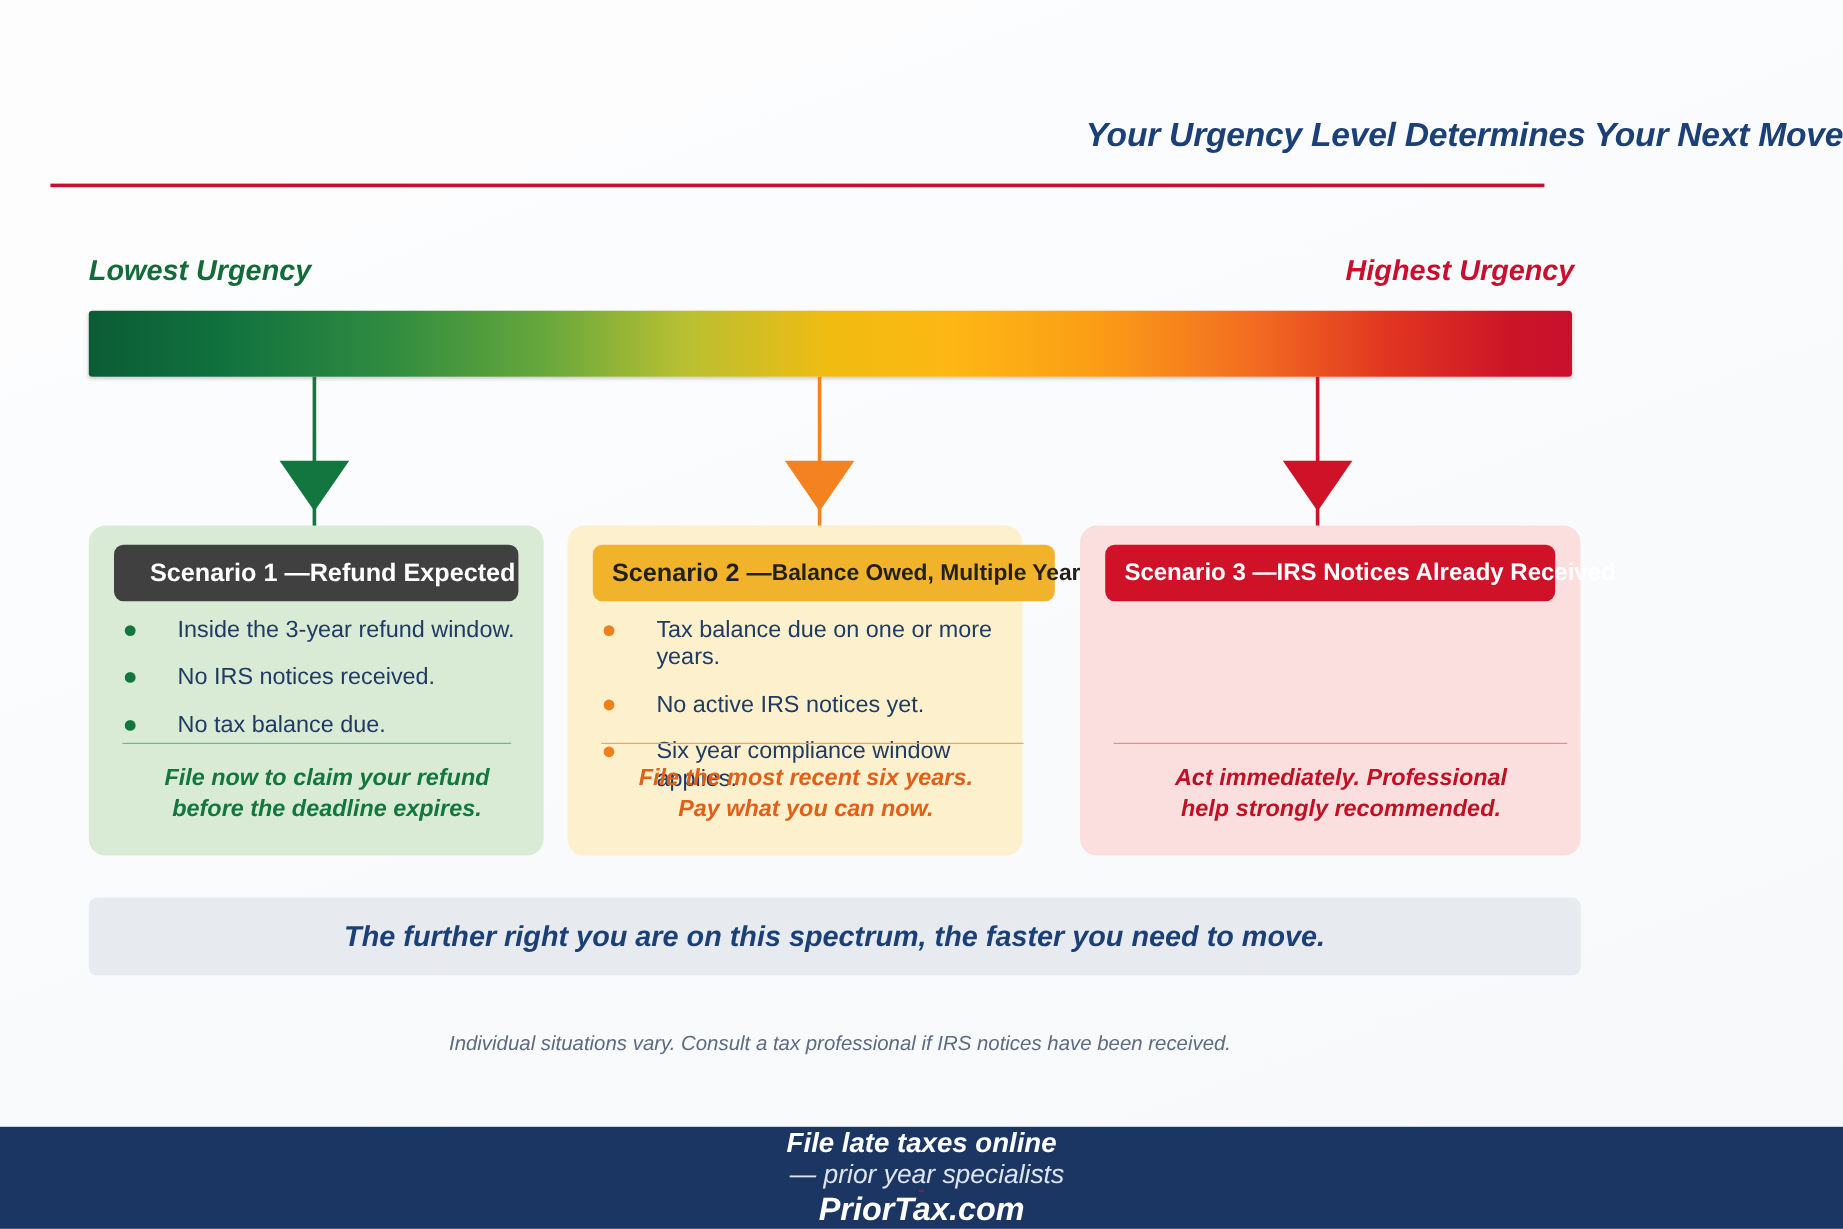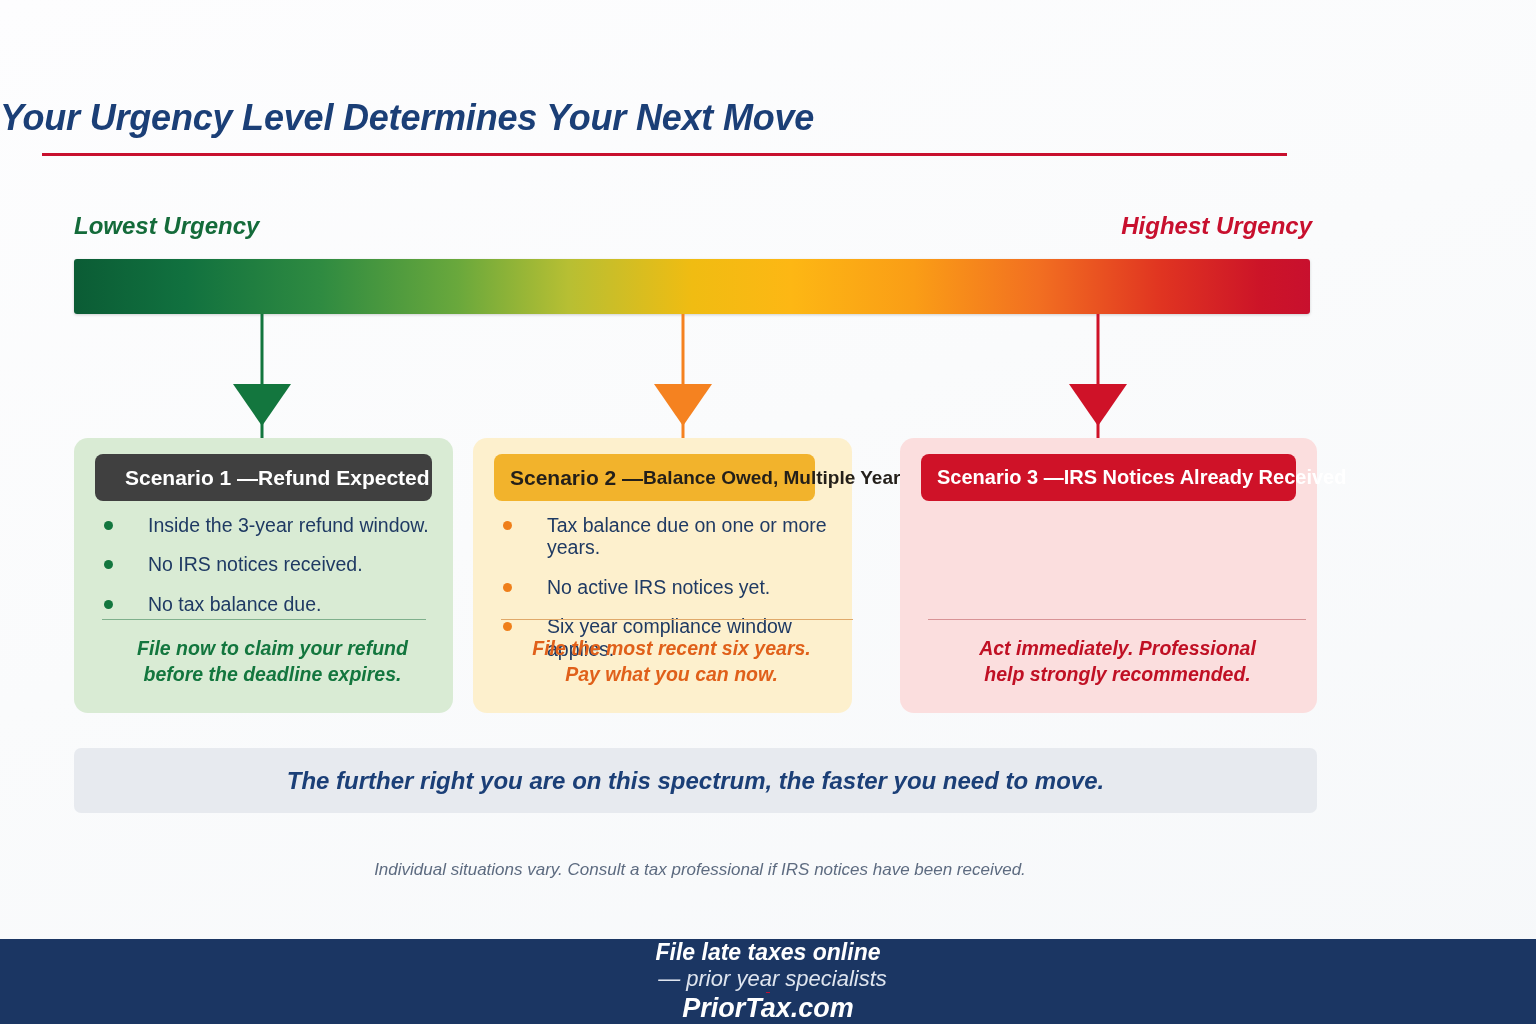--- a/index.html
+++ b/index.html
@@ -17,22 +17,22 @@
 
   
   .title {
     position:absolute; left:0; top:32px; width:1536px;
     text-align:center;
     font-size:41px; font-weight:bold; letter-spacing:-0.4px;
     color:#15356b;
   }
   .subtitle {
     position:absolute; left:0; top:97px; width:1536px;
-    text-align:left;
-    font-size:36px; font-weight:bold; font-style:italic;
+    text-align:right;
+    font-size:28px; font-weight:bold; font-style:italic;
     color:#1b3f77; letter-spacing:-0.2px;
   }
   .title-rule {
     position:absolute; left:42px; top:153px; width:1245px; height:3px;
     background:#c8102e;
   }
 
   
   .label-low {
     position:absolute; left:74px; top:212px;
@@ -84,21 +84,21 @@
 
   .card-head {
     position:absolute; left:21px; top:16px;
     height:47px; border-radius:8px;
     display:flex; align-items:center;
     padding:0 16px;
     font-weight:bold; font-size:21px;
     white-space:nowrap;
   }
   .c1 .card-head { background:#404040; color:#ffffff; width:337px;padding-left:30px; }
-  .c2 .card-head { background:#f2b32c; color:#231f1a; width:321px; left:21px; font-size:19px; }
+  .c2 .card-head { background:#f2b32c; color:#231f1a; width:385px; left:21px; font-size:19px; }
   .c3 .card-head { background:#cf1228; color:#ffffff; width:375px; font-size:20px; }
   .c2 .card-head .lead { font-size:21px; }
   .c3 .card-head .lead { font-size:20px; }
 
   .bullets { position:absolute; left:30px; top:76px; right:18px; }
   .bullet {
     display:flex; align-items:flex-start;
     margin-bottom:17px;
     font-size:19.5px; color:#1f3a63; line-height:1.15;gap:22px;
   }

